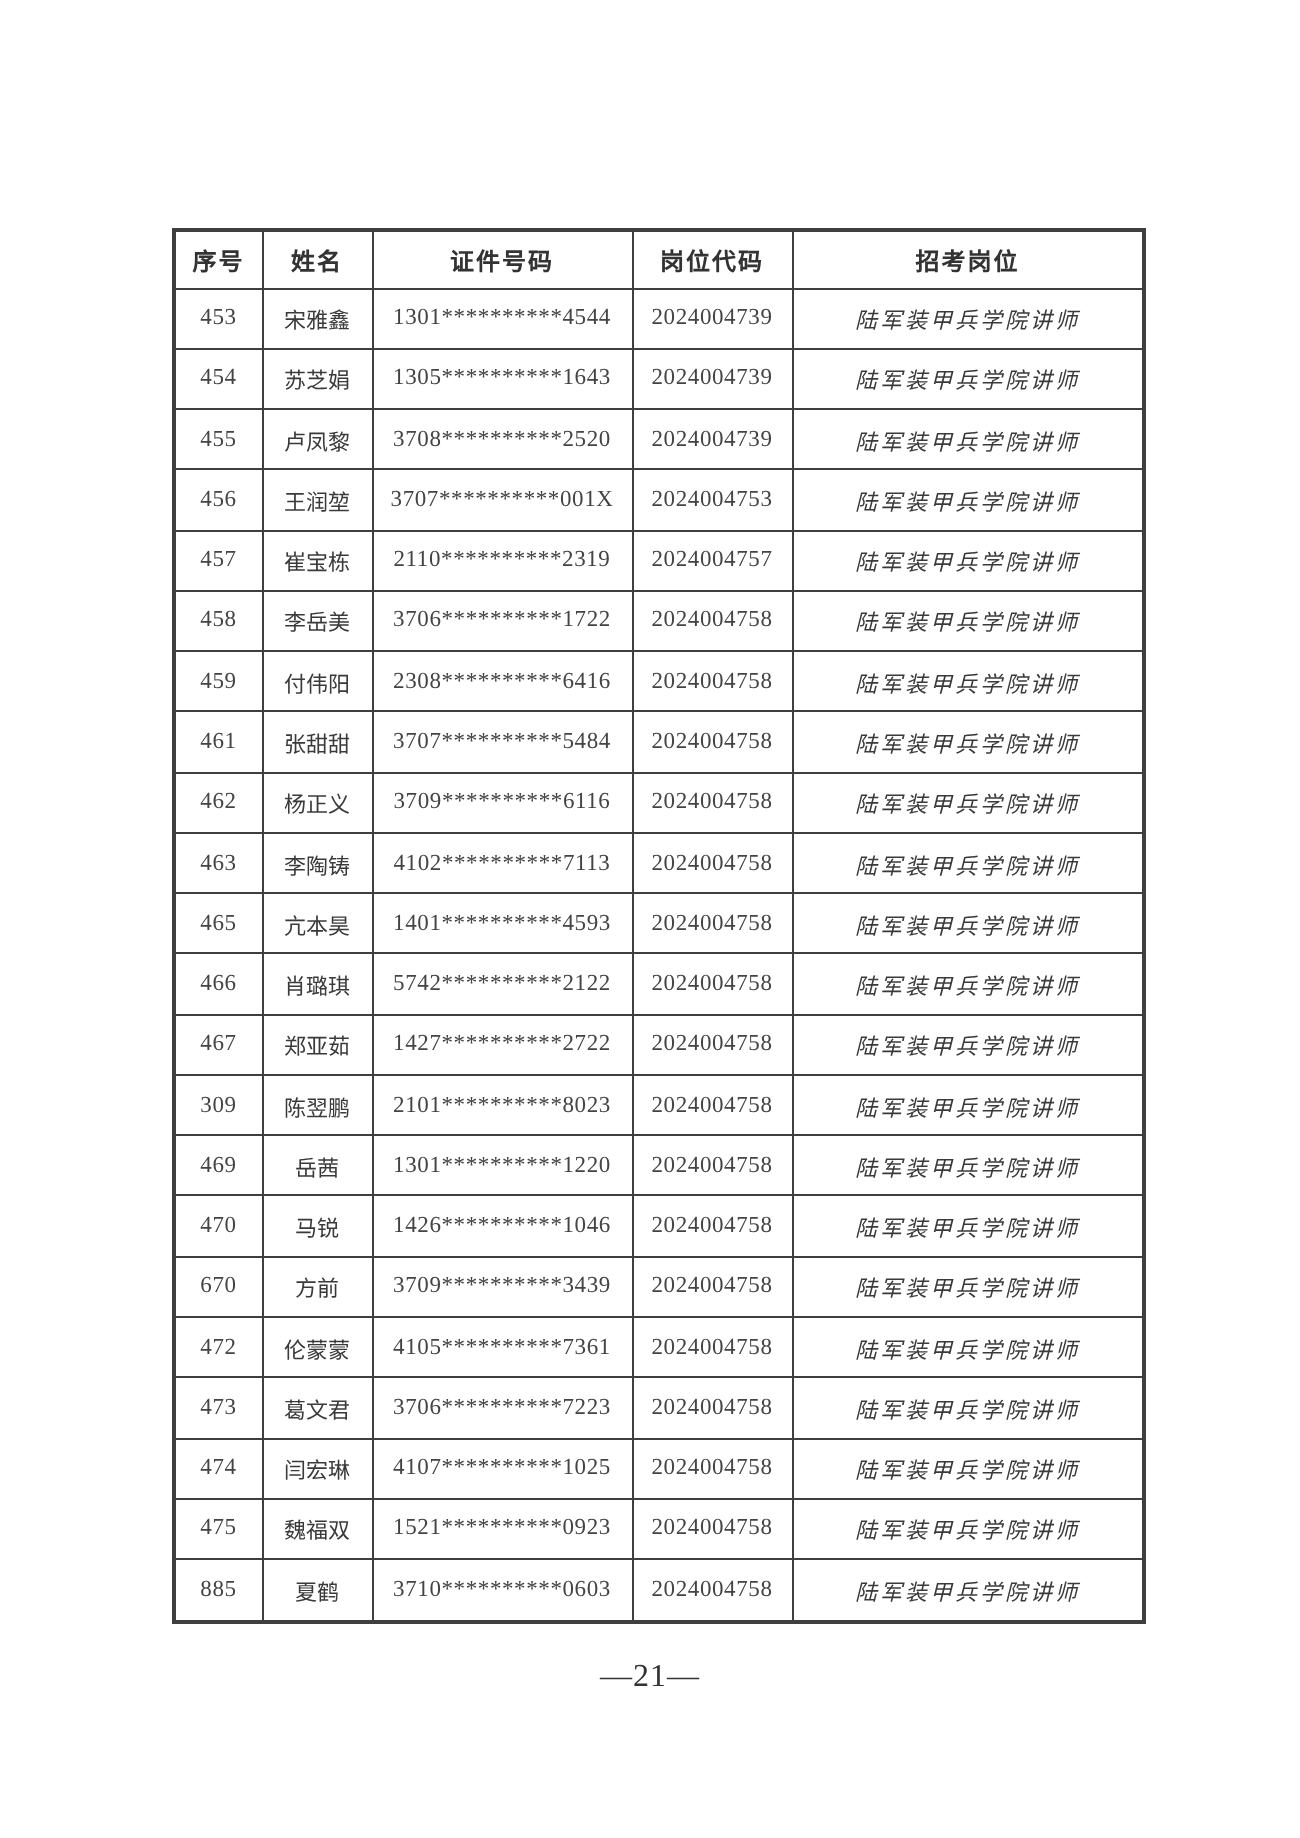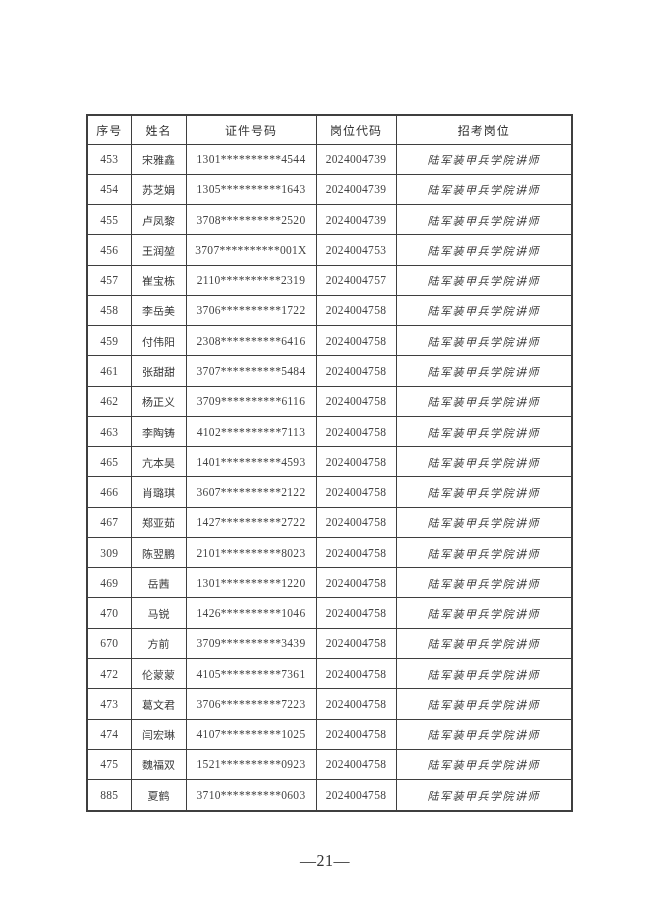--- a/index.html
+++ b/index.html
@@ -33,21 +33,21 @@
     vertical-align: middle;
     padding: 0;
     overflow: hidden;
     white-space: nowrap;
   }
   table.roster-table thead tr {
     height: 29px;
   }
   table.roster-table th {
     font-size: 12px;
-    font-weight: normal;
+    font-weight: bold;
     color: #333333;
     letter-spacing: 1px;
   }
   table.roster-table td {
     font-size: 11px;
     color: #3a3a3a;
   }
   table.roster-table td.cell-id-number,
   table.roster-table td.cell-position-code,
   table.roster-table td.cell-serial {
@@ -55,21 +55,21 @@
     color: #444444;
     letter-spacing: 0.3px;
   }
   table.roster-table td.cell-position {
     letter-spacing: 1.5px;
     font-style: italic;
   }
   .page-number {
     position: absolute;
     left: 0;
-    top: 852px;
+    top: 830px;
     width: 650px;
     text-align: center;
     font-size: 16px;
     color: #333333;
     letter-spacing: 0.5px;
   }
 </style>
 </head>
 <body>
 
@@ -166,21 +166,21 @@
         <tr>
           <td class="cell-serial">465</td>
           <td class="cell-name">亢本昊</td>
           <td class="cell-id-number">1401**********4593</td>
           <td class="cell-position-code">2024004758</td>
           <td class="cell-position">陆军装甲兵学院讲师</td>
         </tr>
         <tr>
           <td class="cell-serial">466</td>
           <td class="cell-name">肖璐琪</td>
-          <td class="cell-id-number">3607**********2122</td>
+          <td class="cell-id-number">5742**********2122</td>
           <td class="cell-position-code">2024004758</td>
           <td class="cell-position">陆军装甲兵学院讲师</td>
         </tr>
         <tr>
           <td class="cell-serial">467</td>
           <td class="cell-name">郑亚茹</td>
           <td class="cell-id-number">1427**********2722</td>
           <td class="cell-position-code">2024004758</td>
           <td class="cell-position">陆军装甲兵学院讲师</td>
         </tr>

